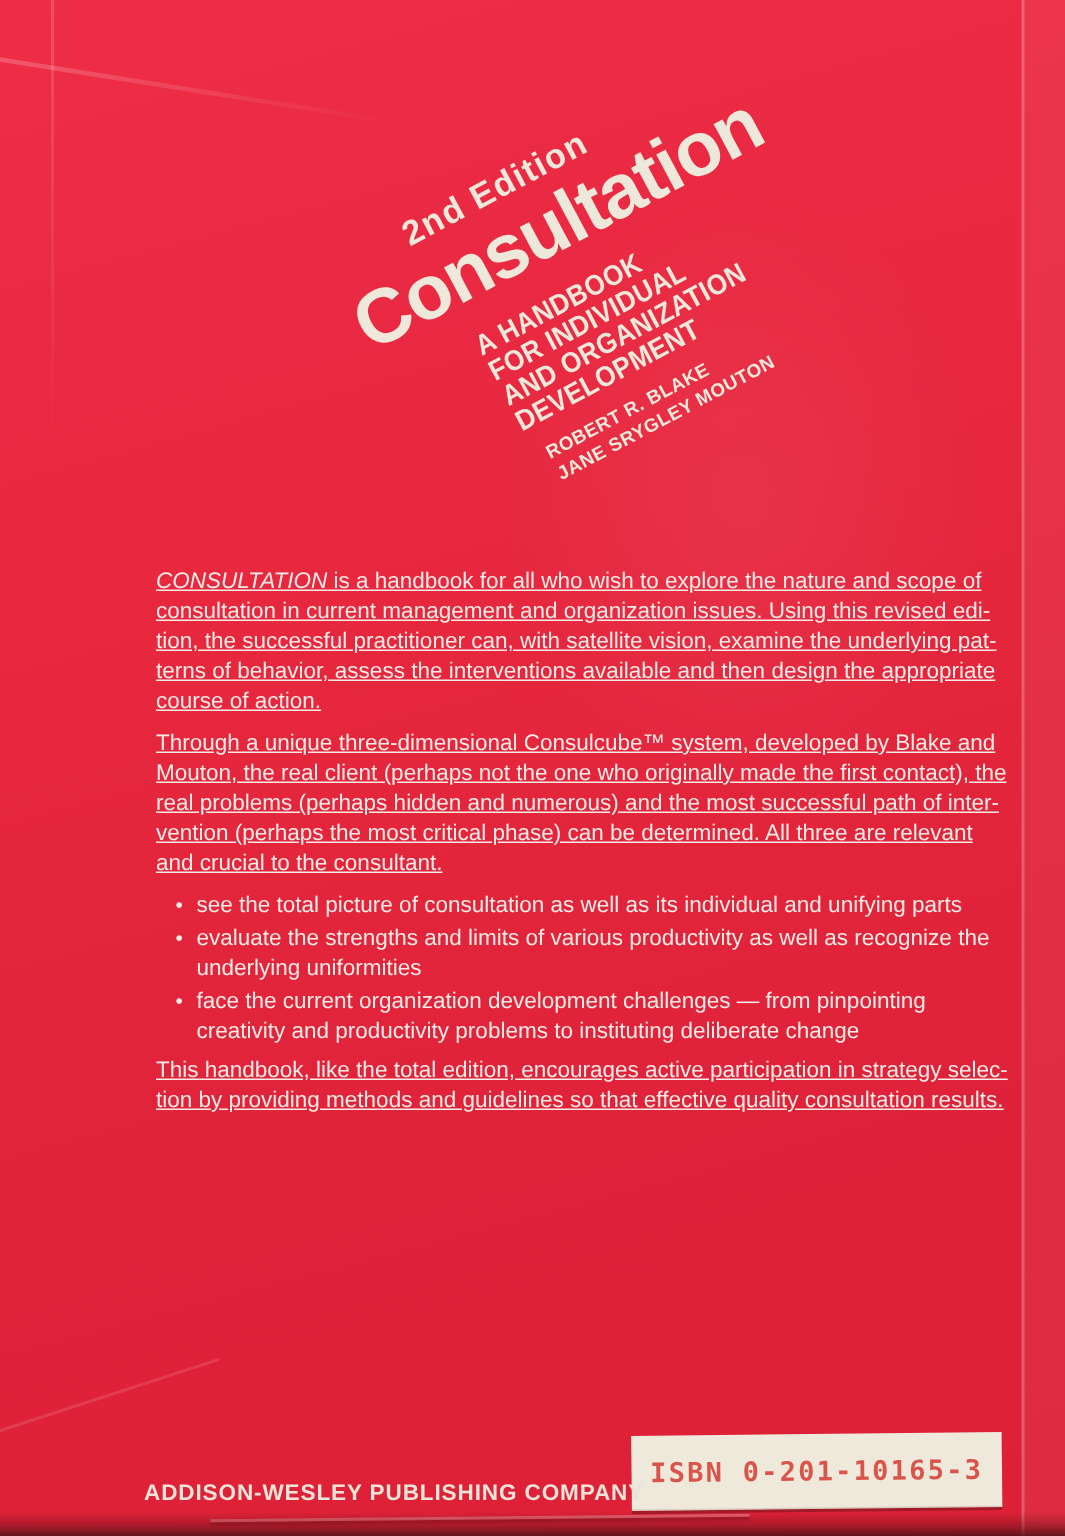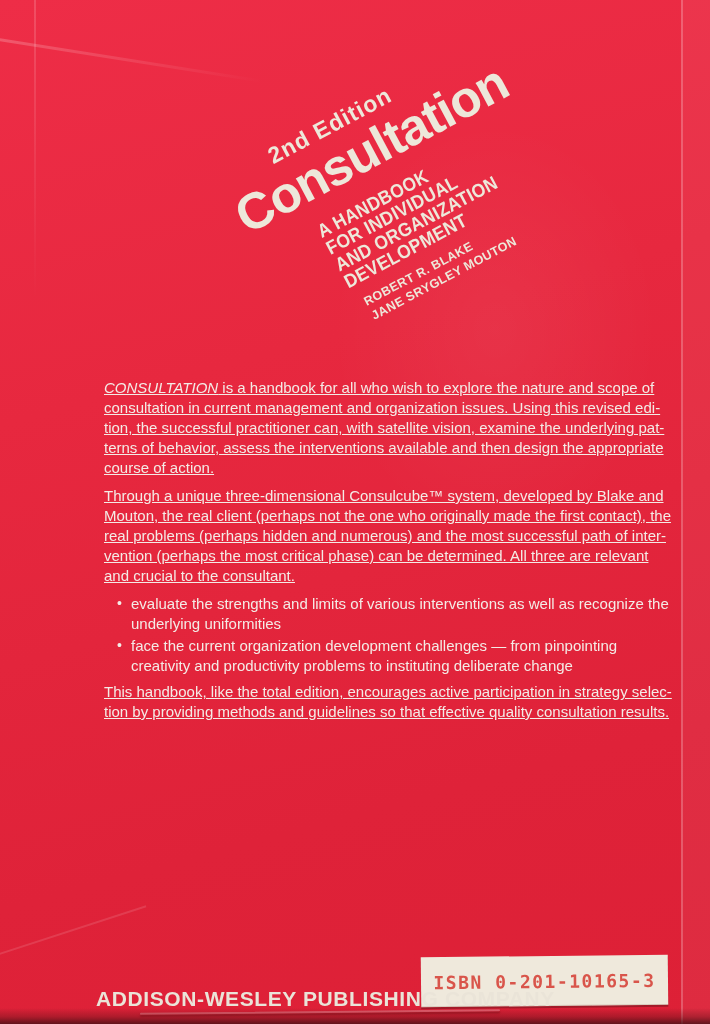--- a/index.html
+++ b/index.html
@@ -34,21 +34,21 @@
     color:var(--body_text);font-size:15px;line-height:20px;
   }
   .body-text p{margin:0 0 8px 0;white-space:pre;text-decoration:underline;}
   .lead-italic{font-style:italic;}
   .benefits{list-style:none;margin:2px 0 6px 0;padding:0 0 0 27px;}
   .benefits li{position:relative;margin:0 0 2px 0;white-space:pre;}
   .benefits li::before{content:"\2022";position:absolute;left:-14px;top:-1px;font-size:14px;}
   
   .publisher{
     position:absolute;left:96px;top:987px;
-    font-size:21px;font-weight:bold;letter-spacing:.6px;
+    font-size:15px;font-weight:bold;letter-spacing:.6px;
     color:var(--publisher_text);
   }
   .isbn-label{
     position:absolute;left:421px;top:956px;width:247px;height:50px;
     background:var(--label_bg);
     transform:rotate(-.6deg);
     box-shadow:0 2px 0 rgba(90,20,25,.45), inset 0 -1px 0 rgba(150,120,100,.25);
     display:flex;align-items:center;justify-content:center;
   }
   .isbn-text{
@@ -121,21 +121,22 @@
 consultation in current management and organization issues. Using this revised edi-
 tion, the successful practitioner can, with satellite vision, examine the underlying pat-
 terns of behavior, assess the interventions available and then design the appropriate
 course of action.</span></p>
     <p>Through a unique three-dimensional Consulcube™ system, developed by Blake and
 Mouton, the real client (perhaps not the one who originally made the first contact), the
 real problems (perhaps hidden and numerous) and the most successful path of inter-
 vention (perhaps the most critical phase) can be determined. All three are relevant
 and crucial to the consultant.</p>
     <ul class="benefits">
-      <li>evaluate the strengths and limits of various interventions as well as recognize the
+      <li>see the total picture of consultation as well as its individual and unifying parts</li>
+      <li>evaluate the strengths and limits of various productivity as well as recognize the
 underlying uniformities</li>
       <li>face the current organization development challenges — from pinpointing
 creativity and productivity problems to instituting deliberate change</li>
     </ul>
     <p>This handbook, like the total edition, encourages active participation in strategy selec-
 tion by providing methods and guidelines so that effective quality consultation results.</p>
   </div>
 
   <div class="isbn-label">
     <span class="isbn-text">ISBN 0-201-10165-3</span>

